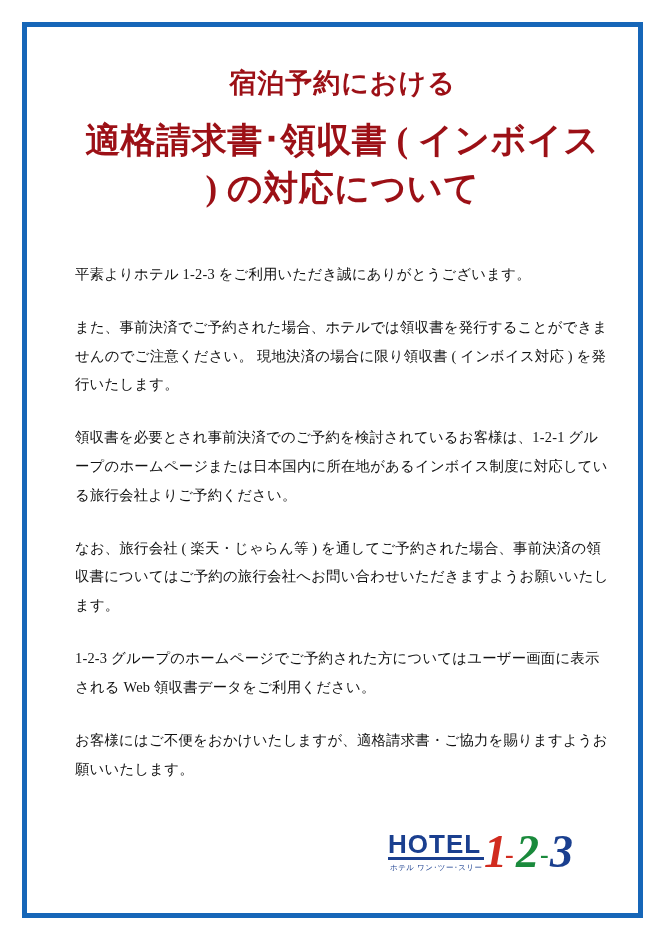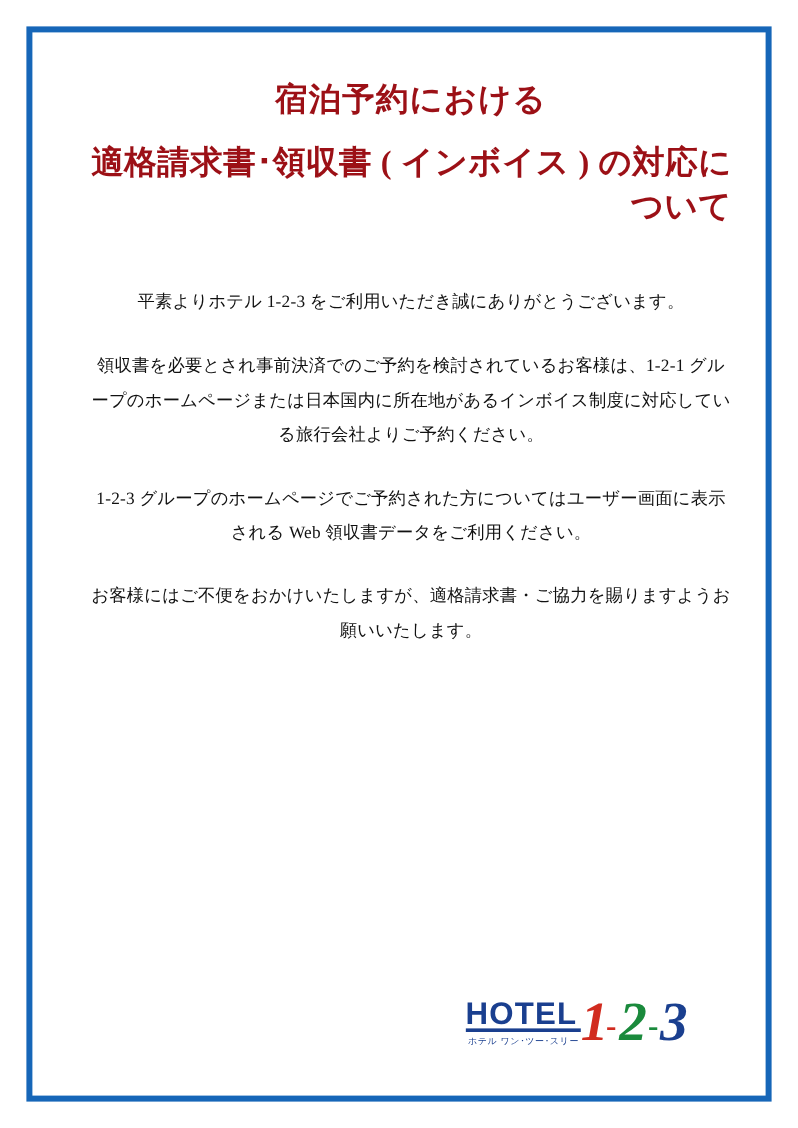--- a/index.html
+++ b/index.html
@@ -45,35 +45,34 @@
     color: #9c1016;
     font-weight: bold;
   }
   .title-line1 {
     font-size: 27px;
     letter-spacing: 1px;
     line-height: 1.35;
     margin-bottom: 16px;
   }
   .title-line2 {
-    font-size: 27px;
+    font-size: 35px;
     letter-spacing: 0.5px;
     line-height: 1.35;
-    text-align: right;
   }
   .body-block {
     margin-top: 48px;
     color: #111111;
     font-size: 14.4px;
     line-height: 2.0;
     letter-spacing: 0.2px;
   }
   .para {
     margin: 0 0 24px 0;
-    text-align: center;
+    text-align: left;
   }
   .para:last-child {
     margin-bottom: 0;
   }
   .logo-wrap {
     position: absolute;
     right: 60px;
     bottom: 28px;
     width: 190px;
     height: 62px;
@@ -90,21 +89,24 @@
 
   <div class="inner">
 
     <div class="title-block">
       <div class="title-line1" style="color: rgb(156, 16, 22);">宿泊予約における</div>
       <div class="title-line2" style="color: rgb(156, 16, 22);">適格請求書･領収書 ( インボイス ) の対応について</div>
     </div>
 
     <div class="body-block">
       <p class="para">平素よりホテル 1-2-3 をご利用いただき誠にありがとうございます。</p>
+      <p class="para">また、事前決済でご予約された場合、ホテルでは領収書を発行することができませんのでご注意ください。
+現地決済の場合に限り領収書 ( インボイス対応 ) を発行いたします。</p>
       <p class="para">領収書を必要とされ事前決済でのご予約を検討されているお客様は、1-2-1 グループのホームページまたは日本国内に所在地があるインボイス制度に対応している旅行会社よりご予約ください。</p>
+      <p class="para">なお、旅行会社 ( 楽天・じゃらん等 ) を通してご予約された場合、事前決済の領収書についてはご予約の旅行会社へお問い合わせいただきますようお願いいたします。</p>
       <p class="para">1-2-3 グループのホームページでご予約された方についてはユーザー画面に表示される Web 領収書データをご利用ください。</p>
       <p class="para">お客様にはご不便をおかけいたしますが、適格請求書・ご協力を賜りますようお願いいたします。</p>
     </div>
 
     <div class="logo-wrap">
       <svg class="logo-svg" width="190" height="62" viewBox="0 0 190 62" xmlns="http://www.w3.org/2000/svg">
         <text id="logo-hotel" x="0" y="30" font-family="Liberation Sans, sans-serif" font-size="26" font-weight="bold" fill="#1a3f8f" letter-spacing="1">HOTEL</text>
         <rect x="0" y="34" width="96" height="3" fill="#1a3f8f"></rect>
         <text id="logo-sub" x="2" y="47" font-family="Liberation Sans, sans-serif" font-size="7.5" fill="#1a3f8f" letter-spacing="0.5">ホテル ワン･ツー･スリー</text>
         <text id="logo-n1" x="96" y="44" font-family="Liberation Serif, serif" font-size="46" font-style="italic" font-weight="bold" fill="#d12b1f">1</text>

